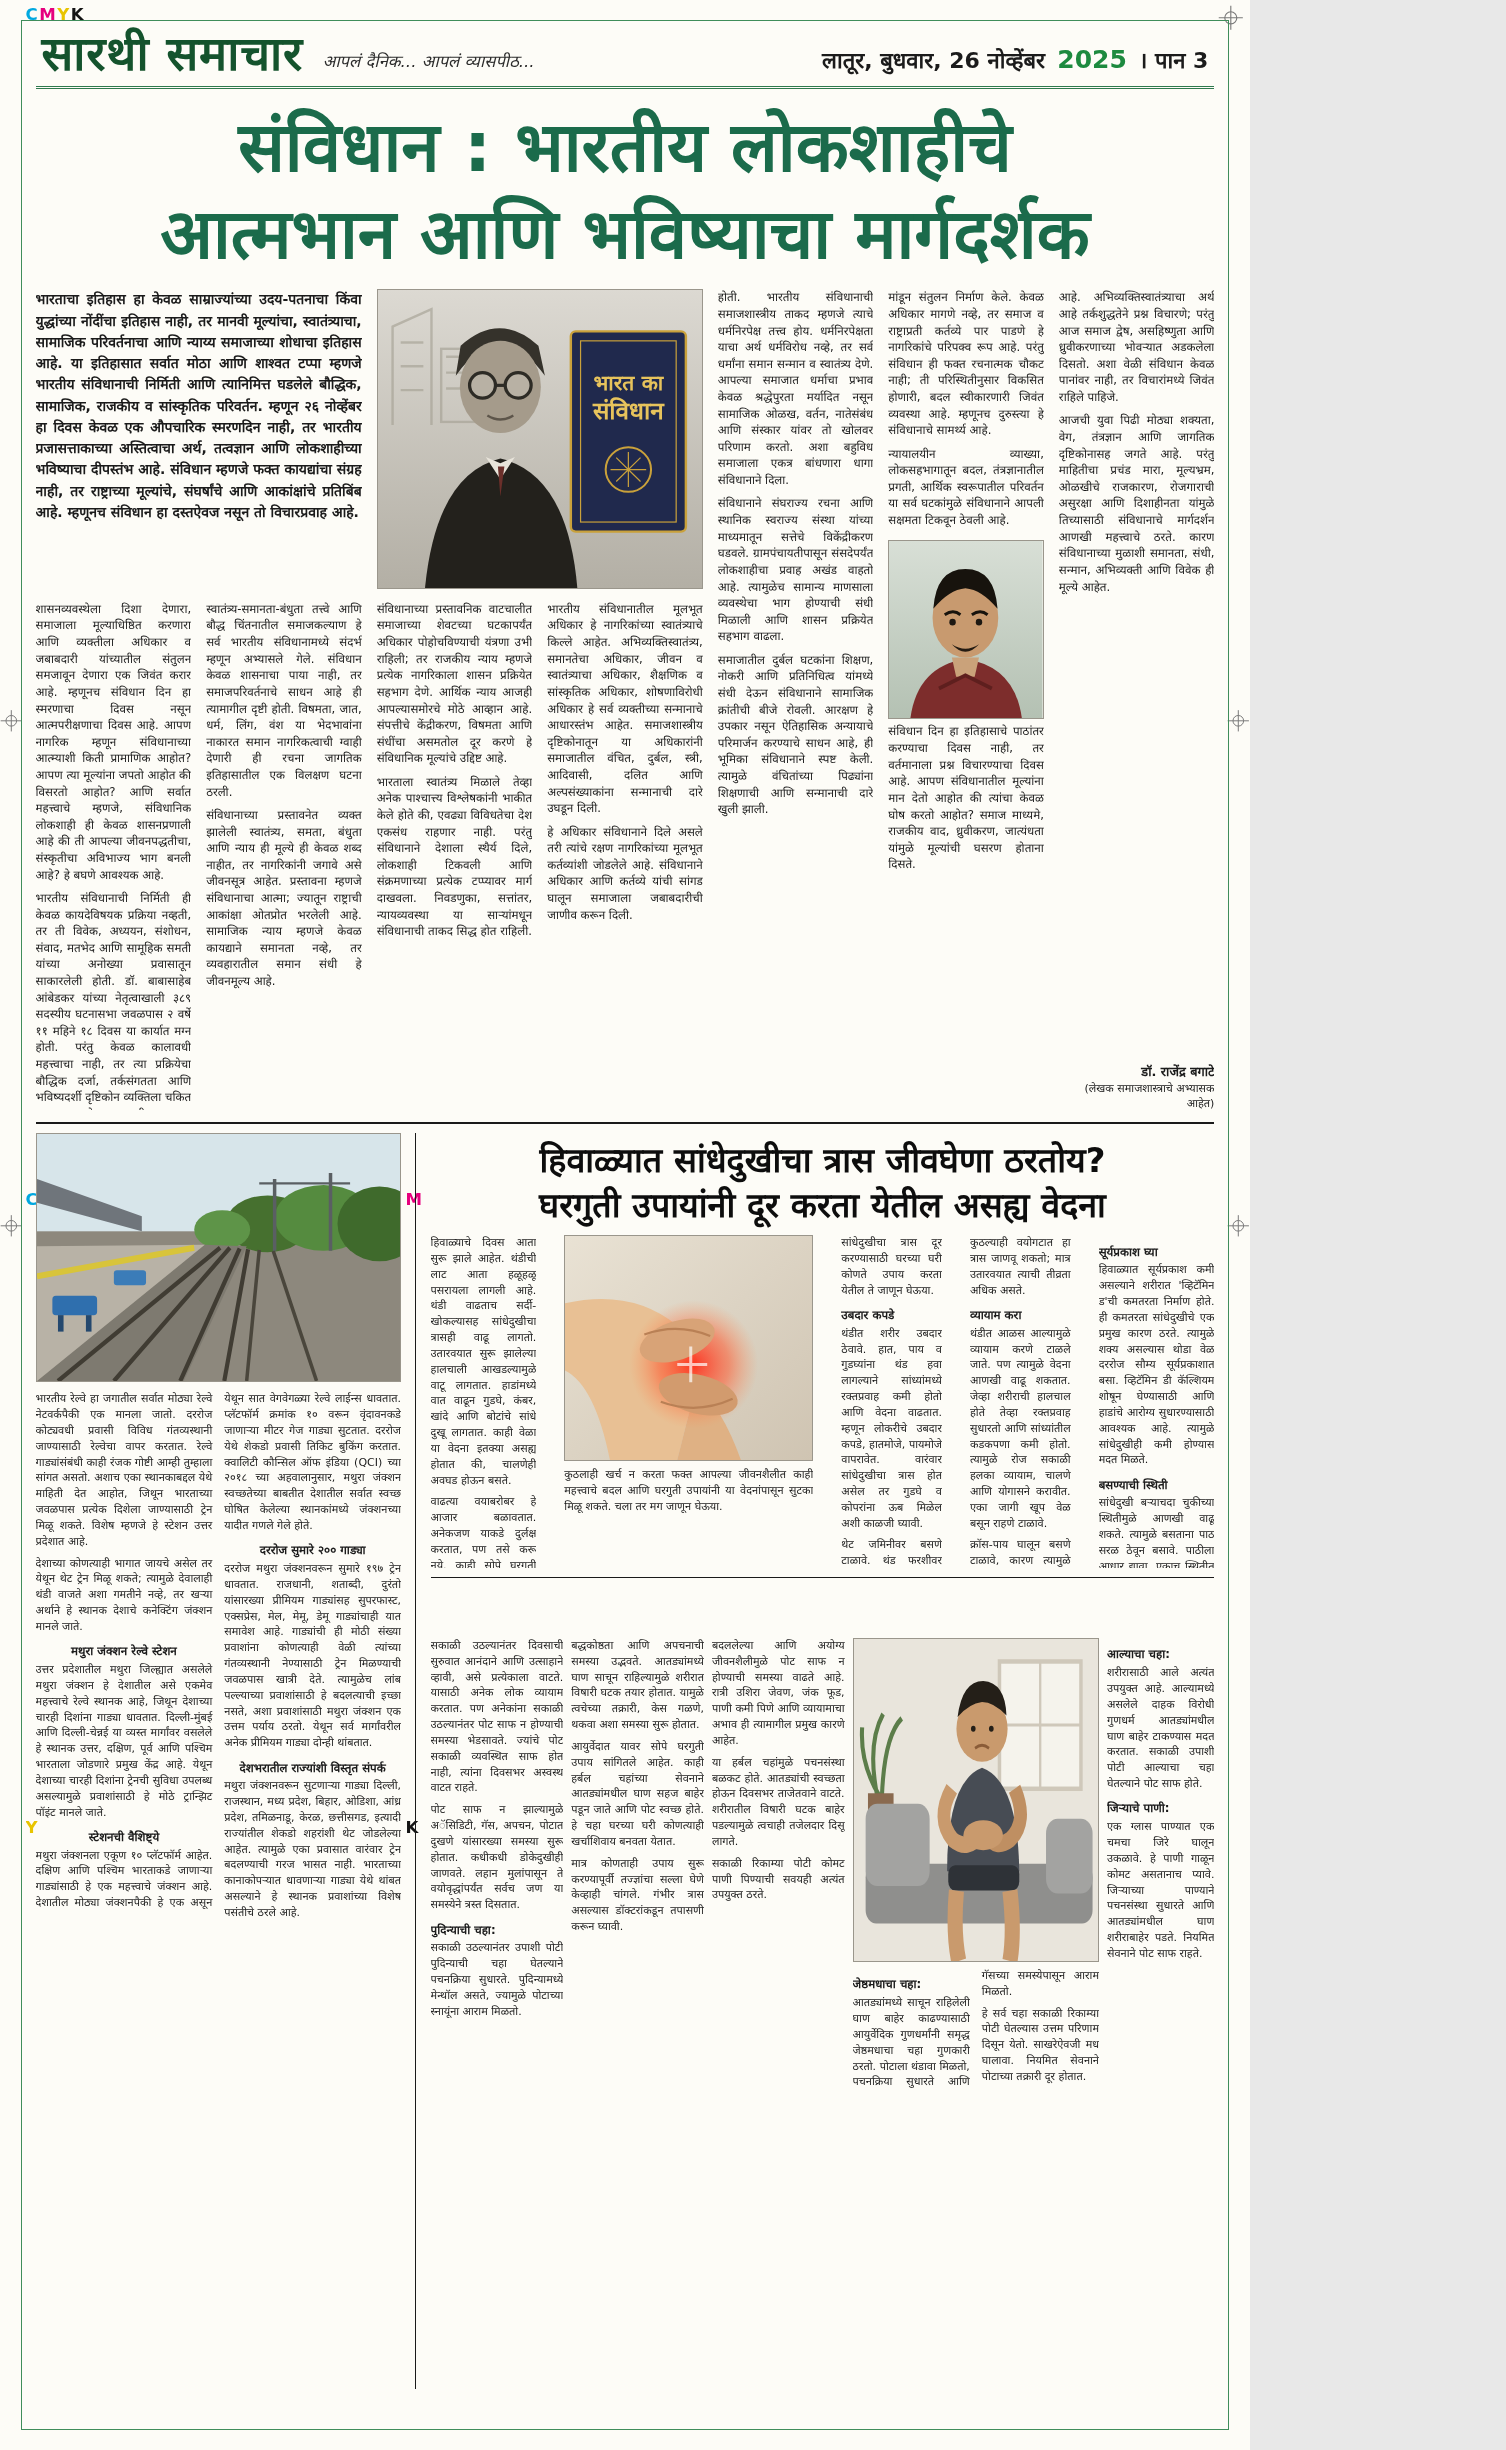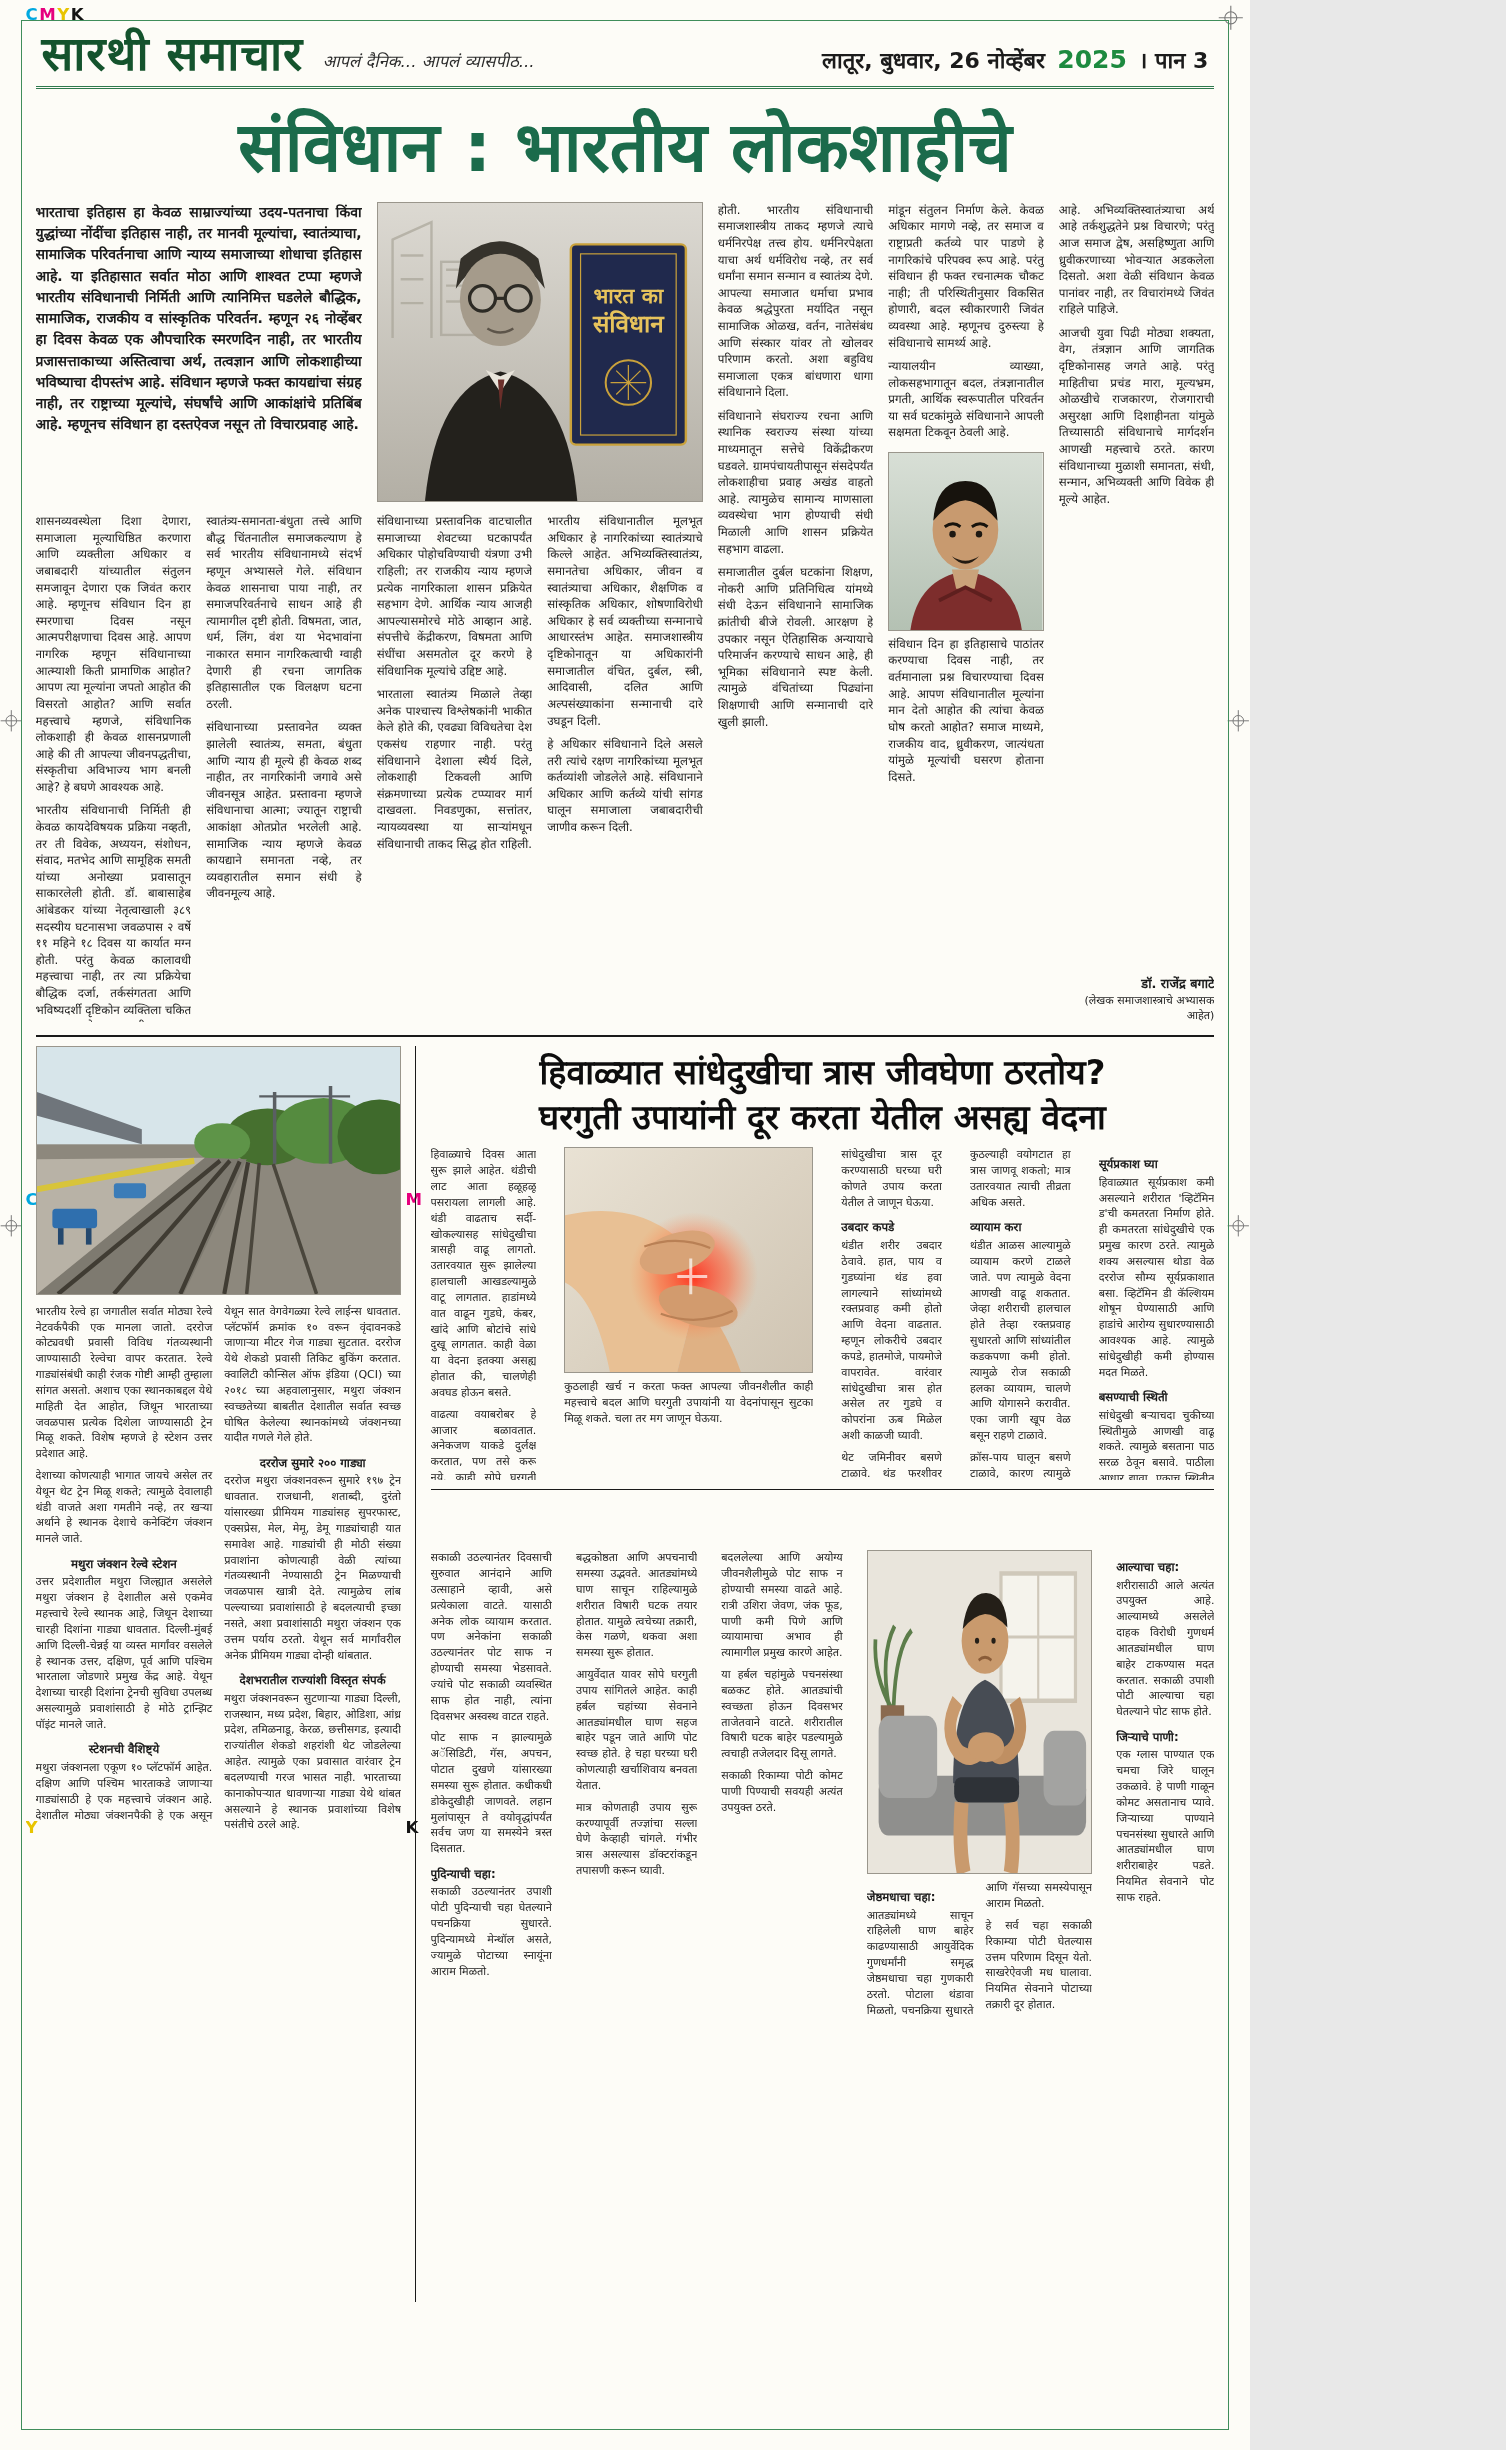--- a/index.html
+++ b/index.html
@@ -41,21 +41,21 @@
   .bottom{display:grid;grid-template-columns:380px 1fr;height:1256px;overflow:hidden;}
   .railway{padding-right:13.6px;border-right:1.5px solid #1a1a1a;overflow:hidden;}
   .right{padding-left:15px;overflow:hidden;}
   .rail-head{margin:3px 0 9px;font-size:24px;line-height:1.35;font-weight:800;text-align:center;color:#111;}
   .rail-body{margin-top:9px;height:896px;overflow:hidden;column-count:2;column-gap:12px;}
   .rail-body p, .art p{margin:0 0 6px;font-size:11px;line-height:1.44;text-align:justify;}
   .rail-body h4, .art h4{margin:7.5px 0 3.8px;font-size:11.7px;font-weight:800;}
   .rail-body h4{text-align:center;}
   .sec-head{margin:4.5px 7.5px 7.5px;font-size:34px;line-height:1.32;font-weight:800;text-align:center;color:#0d0d0d;}
   .health-grid{display:grid;grid-template-columns:1.05fr 249px 1fr 1fr 1.15fr;column-gap:12px;height:333px;overflow:hidden;gap:28px;}
-  .herbal-grid{display:grid;grid-template-columns:1.05fr 1.05fr 1.05fr 1.95fr 0.85fr;column-gap:24px;height:699px;overflow:hidden;}
+  .herbal-grid{display:grid;grid-template-columns:1.05fr 1.05fr 1.05fr 1.95fr 0.85fr;column-gap:8px;height:699px;overflow:hidden;}
   .art{overflow:hidden;}
   .ph-stack figure{margin-bottom:6px;}
   .two-col{column-count:2;column-gap:12px;}
 </style>
 </head>
 <body>
 
 <div class="sheet">
 
   <div class="cmyk top"><span class="c">C</span><span class="m">M</span><span class="y">Y</span><span class="k">K</span></div>
@@ -97,20 +97,21 @@
       <div class="m-date">
         <span>लातूर, बुधवार, 26 नोव्हेंबर</span>
         <span class="yr">2025</span>
         <span>। पान 3</span>
       </div>
     </header>
 
     <section class="lead">
       <h2 class="lead-head">
         <span>संविधान : भारतीय लोकशाहीचे</span><br>
+        <span>आत्मभान आणि भविष्याचा मार्गदर्शक</span>
       </h2>
 
       <div class="lead-grid">
         <div class="intro">
             <p>भारताचा इतिहास हा केवळ साम्राज्यांच्या उदय-पतनाचा किंवा युद्धांच्या नोंदींचा इतिहास नाही, तर मानवी मूल्यांचा, स्वातंत्र्याचा, सामाजिक परिवर्तनाचा आणि न्याय्य समाजाच्या शोधाचा इतिहास आहे. या इतिहासात सर्वात मोठा आणि शाश्वत टप्पा म्हणजे भारतीय संविधानाची निर्मिती आणि त्यानिमित्त घडलेले बौद्धिक, सामाजिक, राजकीय व सांस्कृतिक परिवर्तन. म्हणून २६ नोव्हेंबर हा दिवस केवळ एक औपचारिक स्मरणदिन नाही, तर भारतीय प्रजासत्ताकाच्या अस्तित्वाचा अर्थ, तत्वज्ञान आणि लोकशाहीच्या भविष्याचा दीपस्तंभ आहे. संविधान म्हणजे फक्त कायद्यांचा संग्रह नाही, तर राष्ट्राच्या मूल्यांचे, संघर्षांचे आणि आकांक्षांचे प्रतिबिंब आहे. म्हणूनच संविधान हा दस्तऐवज नसून तो विचारप्रवाह आहे.</p>
           </div>
 
         <figure class="ph-ambedkar">
           <svg viewBox="0 0 400 375" style="height:300px" preserveAspectRatio="none">
             <defs>

